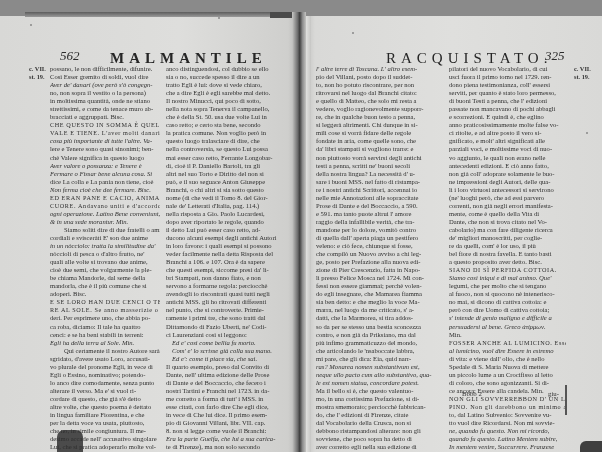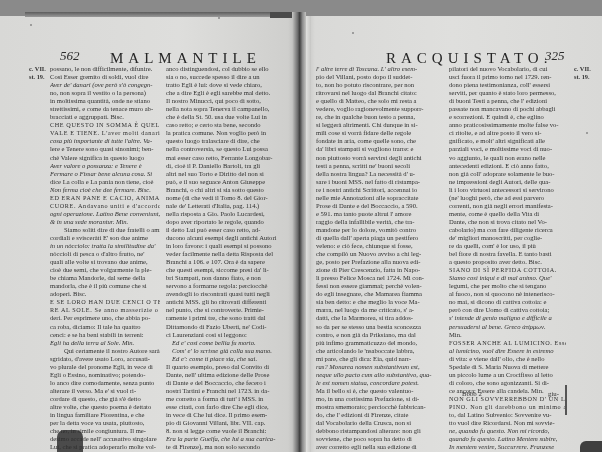--- a/index.html
+++ b/index.html
@@ -76,21 +76,21 @@
   <div class="page right"></div>
   <div class="right-edge-strip"></div>
   <div class="gutter"></div>
   <div class="top-edge"></div>
   <div class="top-edge-r"></div>
   <div class="bottom-bar"></div>
   <div class="clip-left"></div>
   <div class="clip-right"></div>
 
   <div class="pagenum" style="left:60px;">562</div>
-  <div class="runhead" style="left:110px;">MALMANTILE</div>
+  <div class="runhead" style="left:110px;font-weight:bold;">MALMANTILE</div>
 
   <div class="margin-note" style="left:29px; top:53px;">c. VII.</div>
   <div class="margin-note" style="left:29px; top:61px;">st. 19.</div>
 
   <div class="col" id="lcol1" style="left:50px; top:53px; width:110px;">
       <span class="line">possano, le non difficilmente, difunire.</span>
       <span class="line">Così Esser gremito di soldi, vuol dire</span>
       <span class="line it">Aver de' danari (ove però s'ò congegn-</span>
       <span class="line">no, non sopra il vestito o la persona)</span>
       <span class="line">in moltissima quantità, onde ne stiano</span>

